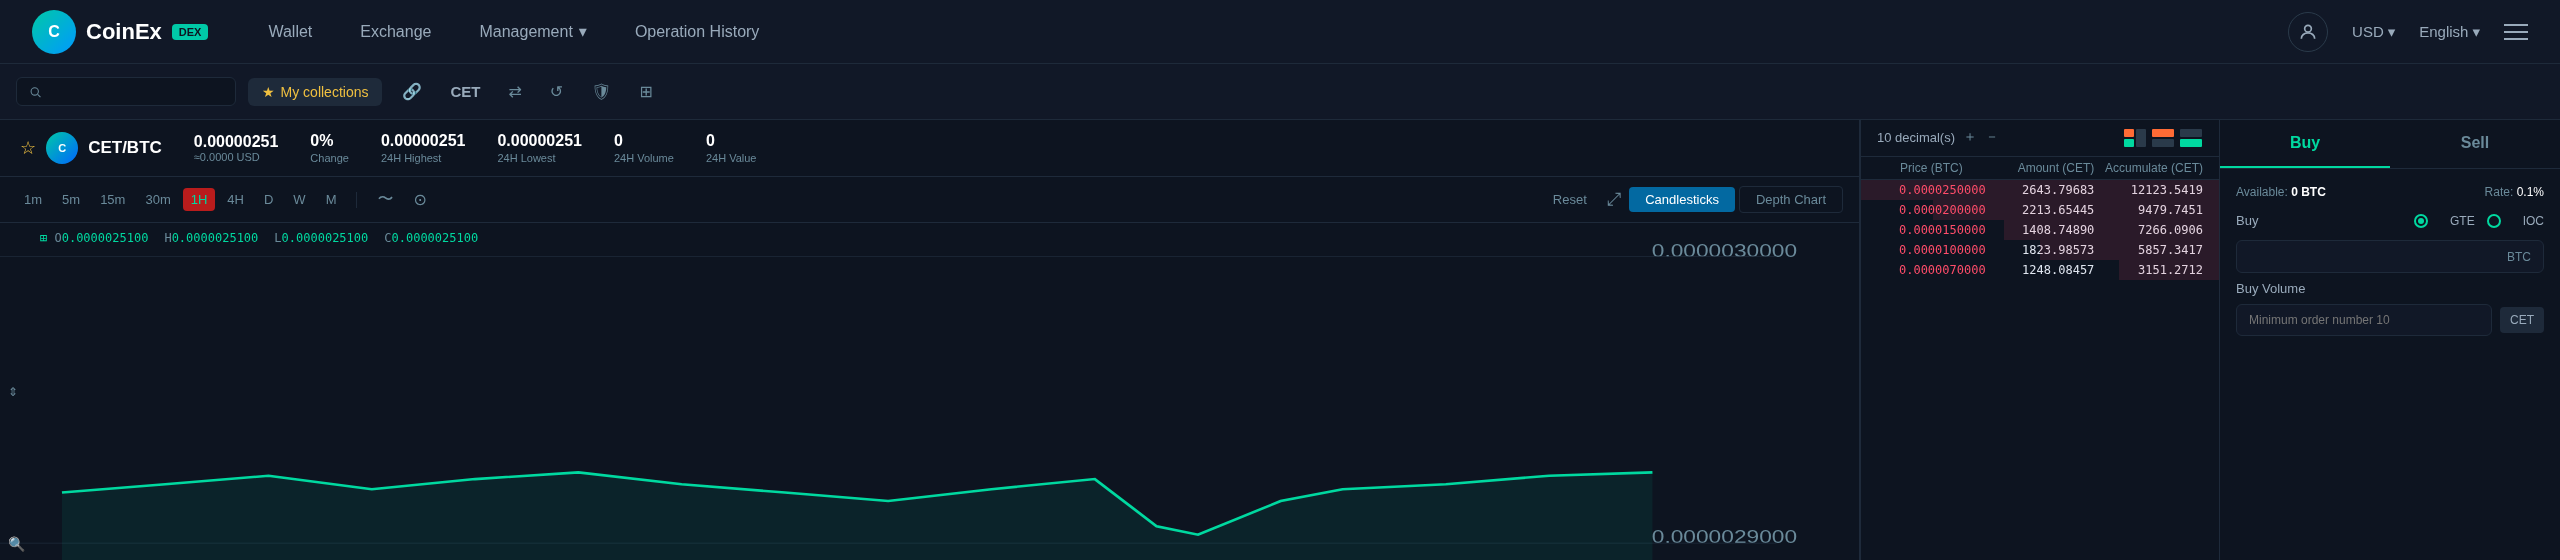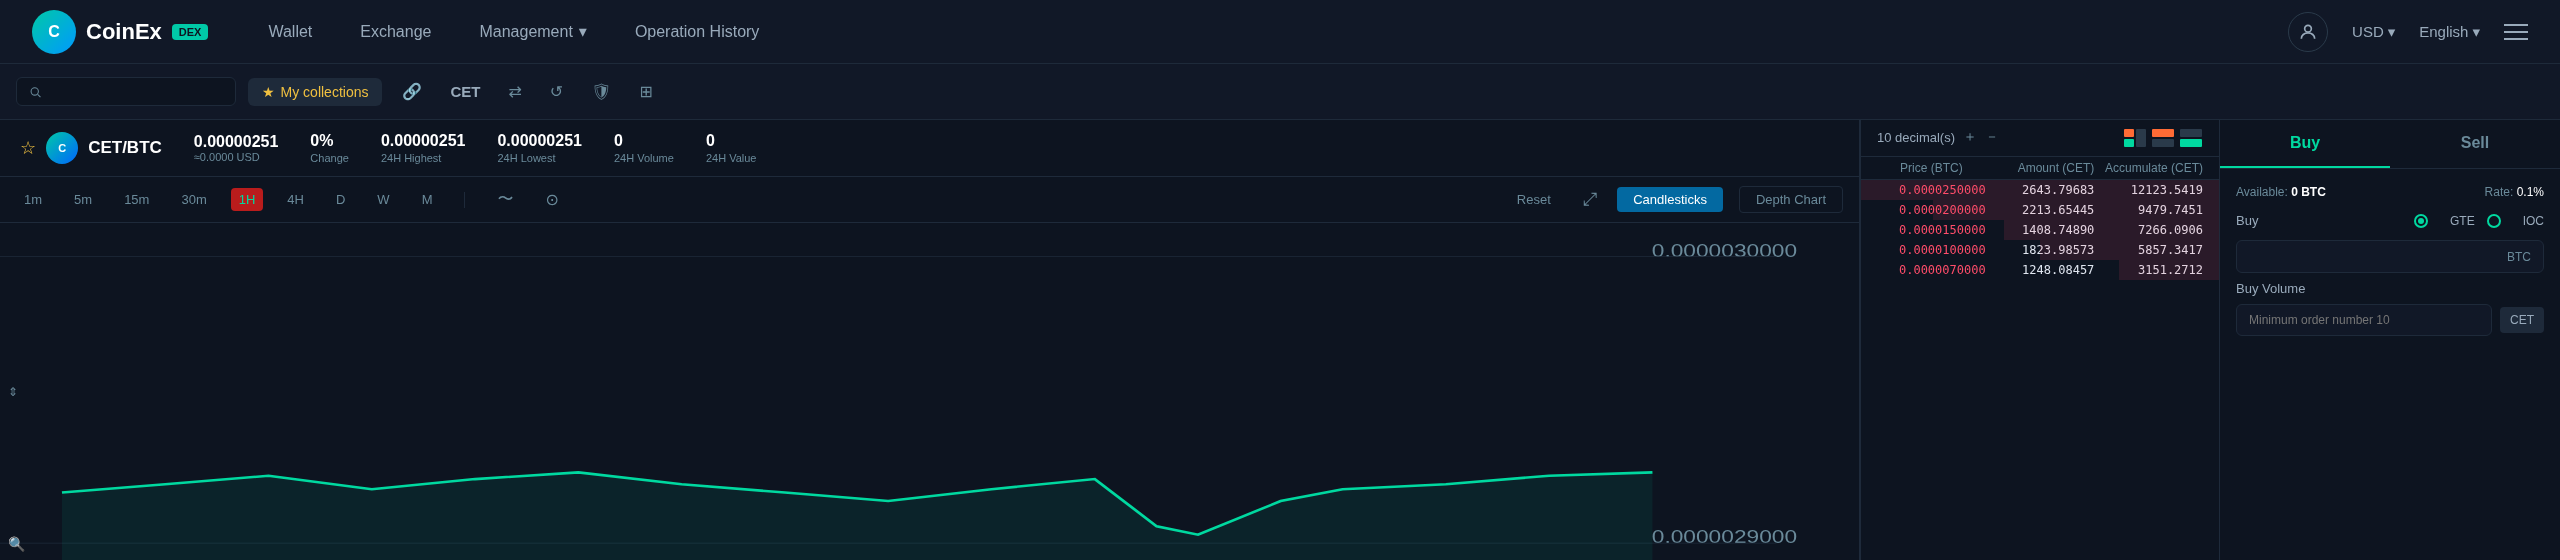--- a/index.html
+++ b/index.html
@@ -181,21 +181,21 @@
     .pair-stat .label { font-size: 11px; color: #6a8a9a; margin-top: 2px; }
     .change-val { color: #6a8a9a; }
 
     
     .chart-toolbar {
       display: flex;
       align-items: center;
       padding: 8px 16px;
       background: #0d1420;
       border-bottom: 1px solid #1e2a3a;
-      gap: 16px;
+      gap: 4px;
     }
     .time-btn {
       padding: 4px 8px;
       border-radius: 4px;
       color: #6a8a9a;
       font-size: 13px;
       cursor: pointer;
       background: transparent;
       border: none;
     }
@@ -521,20 +521,26 @@
       <span class="chart-icon-btn">〜</span>
       <span class="chart-icon-btn">⊙</span>
       <div class="spacer"></div>
       <span class="reset-btn">Reset</span>
       <span class="expand-btn">⤢</span>
       <button class="chart-type-btn active">Candlesticks</button>
       <button class="chart-type-btn inactive">Depth Chart</button>
     </div>
 
     <div class="chart-area">
+      <div class="chart-ohlc">
+        <span>⊞ <span style="color:#6a8a9a">O</span><span>0.0000025100</span></span>
+        <span><span style="color:#6a8a9a">H</span><span>0.0000025100</span></span>
+        <span><span style="color:#6a8a9a">L</span><span>0.0000025100</span></span>
+        <span><span style="color:#6a8a9a">C</span><span>0.0000025100</span></span>
+      </div>
       <div class="y-axis-icon">⇕</div>
       <div class="magnify-icon">🔍</div>
       <svg class="chart-svg" viewBox="0 0 900 200" preserveAspectRatio="none">
 
         <text x="870" y="20" fill="#6a8a9a" font-size="11" text-anchor="end">0.0000030000</text>
         <text x="870" y="190" fill="#6a8a9a" font-size="11" text-anchor="end">0.0000029000</text>
 
         <line x1="0" y1="20" x2="860" y2="20" stroke="#1e2a3a" stroke-width="0.5"></line>
         <line x1="0" y1="190" x2="860" y2="190" stroke="#1e2a3a" stroke-width="0.5"></line>
 

